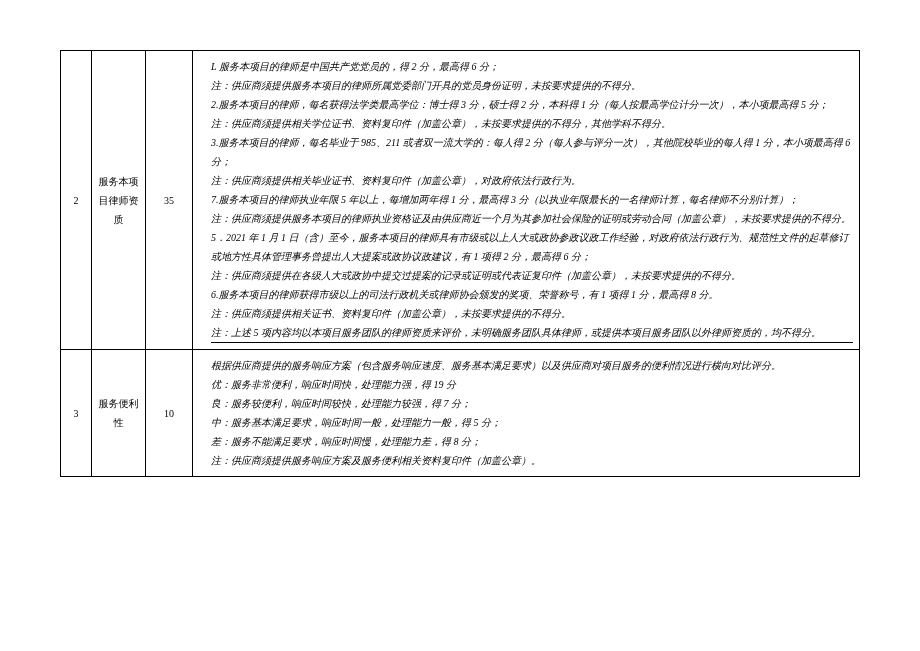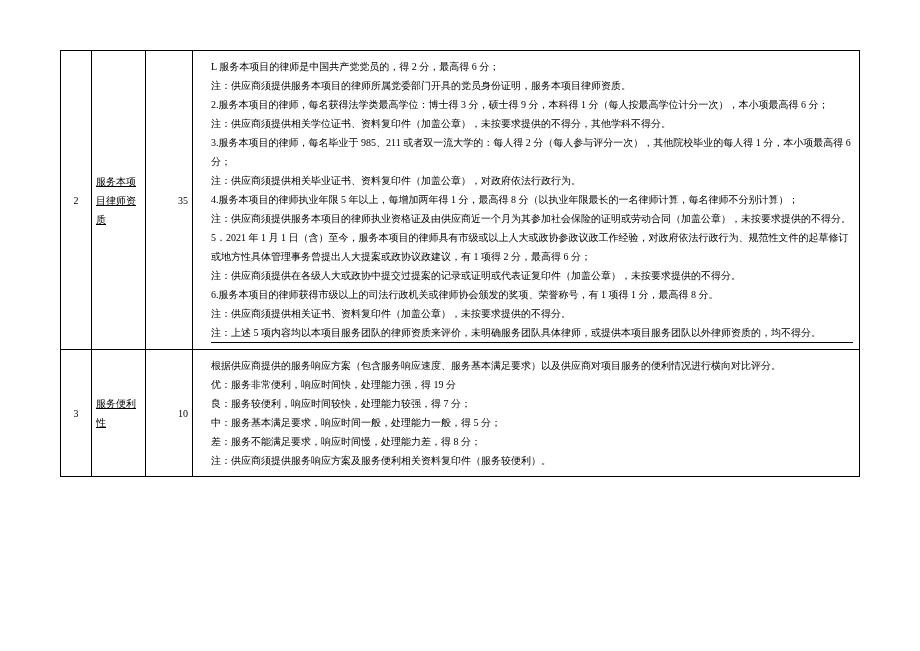--- a/index.html
+++ b/index.html
@@ -22,23 +22,23 @@
     font-size: 10px;
     color: #000;
   }
   td {
     border: 1px solid #000;
     vertical-align: middle;
     padding: 6px 4px;
     line-height: 1.9;
   }
   .col-idx { width: 22px; text-align: center; }
-  .col-name { width: 45px; text-align: left; text-decoration: underline; }
-  .col-score { width: 38px; text-align: right; }
-  .col-body { padding-left: 18px; padding-right: 6px; }
+  .col-name { width: 45px; text-align: center; }
+  .col-score { width: 38px; text-align: center; }
+  .col-body { padding-left: 18px; padding-right: 6px; font-style: italic; }
   .col-body p {
     margin: 0;
     text-indent: 0;
   }
   .cut {
     border-bottom: 1px solid #000;
     white-space: nowrap;
     overflow: hidden;
   }
 </style>
@@ -48,43 +48,43 @@
 <div class="page">
   <table>
     <tbody>
 
       <tr>
         <td class="col-idx">2</td>
         <td class="col-name">服务本项目律师资质</td>
         <td class="col-score">35</td>
         <td class="col-body">
           <p>L 服务本项目的律师是中国共产党党员的，得 2 分，最高得 6 分；</p>
-          <p>注：供应商须提供服务本项目的律师所属党委部门开具的党员身份证明，服务本项目律师资质。</p>
-          <p>2.服务本项目的律师，每名获得法学类最高学位：博士得 3 分，硕士得 9 分，本科得 1 分（每人按最高学位计分一次），本小项最高得 6 分；</p>
+          <p>注：供应商须提供服务本项目的律师所属党委部门开具的党员身份证明，未按要求提供的不得分。</p>
+          <p>2.服务本项目的律师，每名获得法学类最高学位：博士得 3 分，硕士得 2 分，本科得 1 分（每人按最高学位计分一次），本小项最高得 5 分；</p>
           <p>注：供应商须提供相关学位证书、资料复印件（加盖公章），未按要求提供的不得分，其他学科不得分。</p>
           <p>3.服务本项目的律师，每名毕业于 985、211 或者双一流大学的：每人得 2 分（每人参与评分一次），其他院校毕业的每人得 1 分，本小项最高得 6 分；</p>
           <p>注：供应商须提供相关毕业证书、资料复印件（加盖公章），对政府依法行政行为。</p>
-          <p>4.服务本项目的律师执业年限 5 年以上，每增加两年得 1 分，最高得 8 分（以执业年限最长的一名律师计算，每名律师不分别计算）；</p>
+          <p>7.服务本项目的律师执业年限 5 年以上，每增加两年得 1 分，最高得 3 分（以执业年限最长的一名律师计算，每名律师不分别计算）；</p>
           <p>注：供应商须提供服务本项目的律师执业资格证及由供应商近一个月为其参加社会保险的证明或劳动合同（加盖公章），未按要求提供的不得分。</p>
           <p>5．2021 年 1 月 1 日（含）至今，服务本项目的律师具有市级或以上人大或政协参政议政工作经验，对政府依法行政行为、规范性文件的起草修订或地方性具体管理事务曾提出人大提案或政协议政建议，有 1 项得 2 分，最高得 6 分；</p>
           <p>注：供应商须提供在各级人大或政协中提交过提案的记录或证明或代表证复印件（加盖公章），未按要求提供的不得分。</p>
           <p>6.服务本项目的律师获得市级以上的司法行政机关或律师协会颁发的奖项、荣誉称号，有 1 项得 1 分，最高得 8 分。</p>
           <p>注：供应商须提供相关证书、资料复印件（加盖公章），未按要求提供的不得分。</p>
           <p class="cut">注：上述 5 项内容均以本项目服务团队的律师资质来评价，未明确服务团队具体律师，或提供本项目服务团队以外律师资质的，均不得分。</p>
         </td>
       </tr>
 
       <tr>
         <td class="col-idx">3</td>
         <td class="col-name">服务便利性</td>
         <td class="col-score">10</td>
         <td class="col-body">
           <p>根据供应商提供的服务响应方案（包含服务响应速度、服务基本满足要求）以及供应商对项目服务的便利情况进行横向对比评分。</p>
           <p>优：服务非常便利，响应时间快，处理能力强，得 19 分</p>
           <p>良：服务较便利，响应时间较快，处理能力较强，得 7 分；</p>
           <p>中：服务基本满足要求，响应时间一般，处理能力一般，得 5 分；</p>
           <p>差：服务不能满足要求，响应时间慢，处理能力差，得 8 分；</p>
-          <p>注：供应商须提供服务响应方案及服务便利相关资料复印件（服务较便利）。</p>
+          <p>注：供应商须提供服务响应方案及服务便利相关资料复印件（加盖公章）。</p>
         </td>
       </tr>
     </tbody>
   </table>
 </div>
 
 </body></html>

